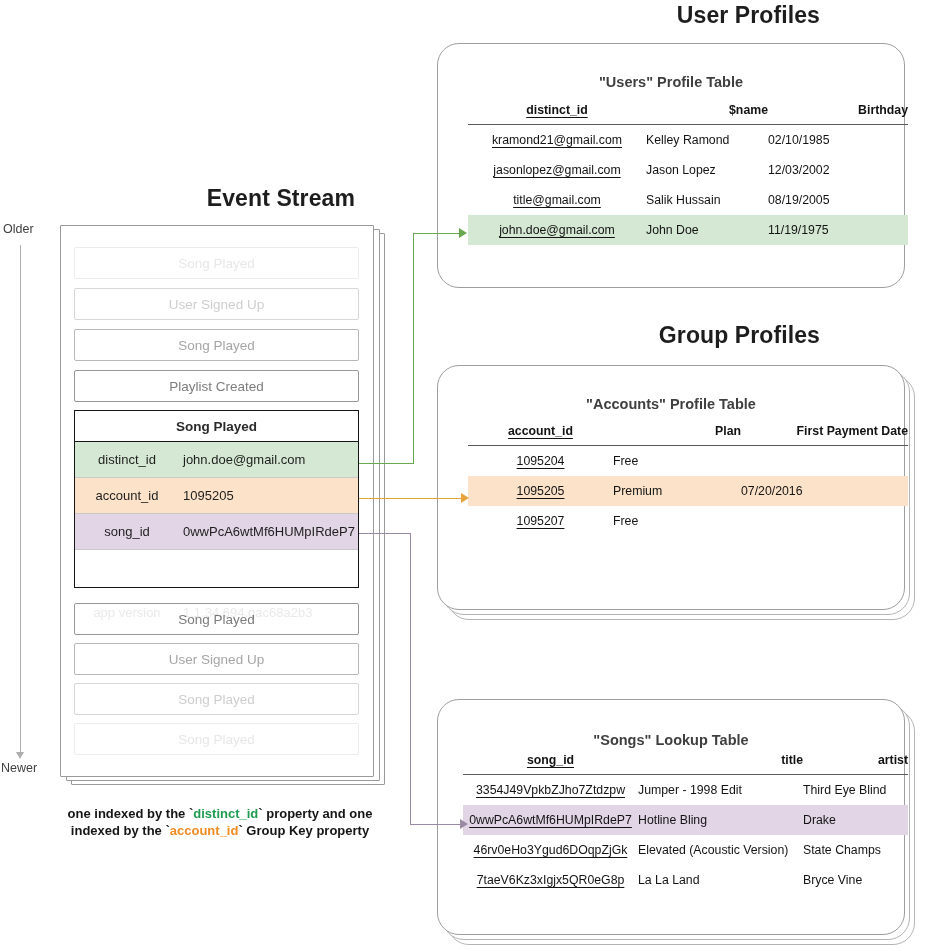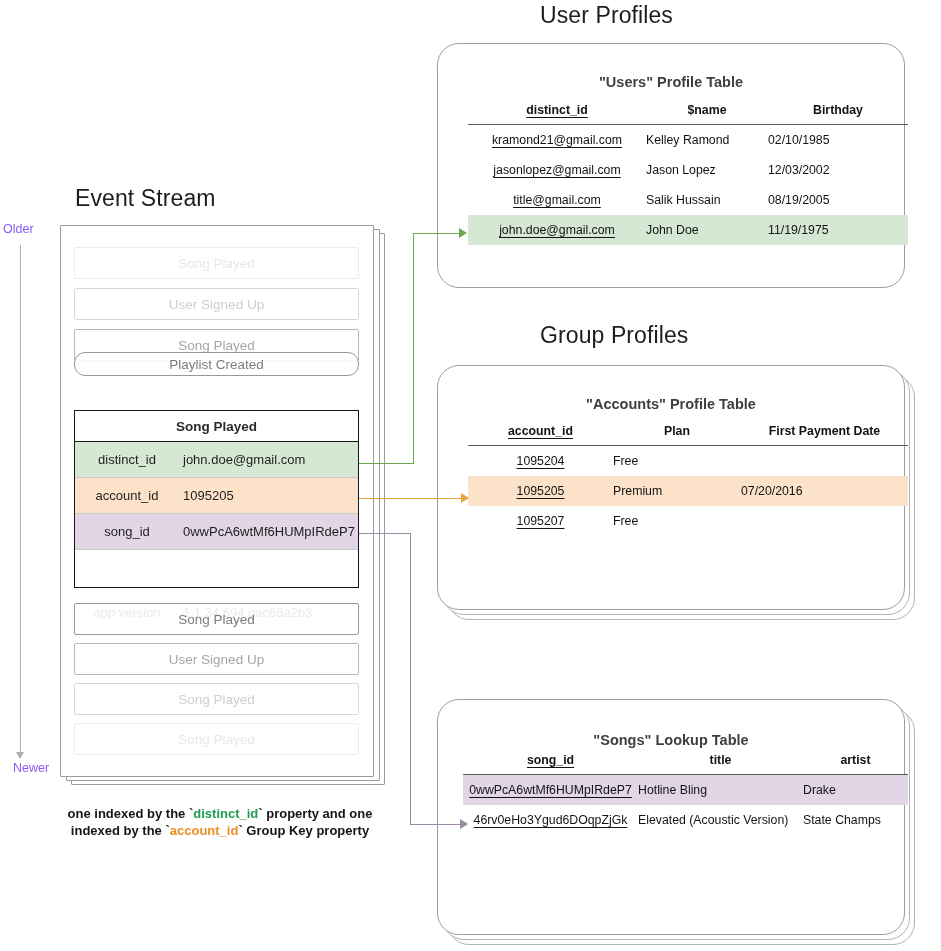--- a/index.html
+++ b/index.html
@@ -17,32 +17,32 @@
     width: 941px;
     height: 951px;
     overflow: hidden;
     background: #ffffff;
   }
 
   
   .section-title {
     position: absolute;
     font-size: 23px;
-    font-weight: 400;
+    font-weight: 700;
     color: #1d1d1d;
-    text-align: left;
+    text-align: right;
     letter-spacing: .1px;
     white-space: nowrap;
   }
 
   
   .axis-label {
     position: absolute;
     font-size: 12.5px;
-    color: #8b5cf6;
+    color: #404040;
     white-space: nowrap;
   }
   .axis-line {
     position: absolute;
     width: 1px;
     background: #aeaeae;
   }
   .axis-arrow {
     position: absolute;
     width: 0; height: 0;
@@ -165,21 +165,21 @@
     position: absolute;
     border-collapse: collapse;
     font-size: 12.3px;
     color: #131313;
   }
   .dtable th {
     font-size: 12.3px;
     font-weight: 700;
     color: #131313;
     padding: 0 0 7px 0;
-    text-align: center;
+    text-align: right;
     vertical-align: bottom;
     white-space: nowrap;
   }
   .dtable th.c-key {
     text-align: center;
     text-decoration: underline;
     text-underline-offset: 2.5px;
   }
   .dtable tbody tr { height: 30px; }
   .dtable td {
@@ -217,30 +217,30 @@
   <div class="section-title" style="left:540px; top:2px; width:280px;">User Profiles</div>
 
   <div class="section-title" style="left:540px; top:322px; width:280px;">Group Profiles</div>
 
   <div class="section-title" style="left:75px; top:185px; width:280px;">Event Stream</div>
 
 
   <div class="axis-label" style="left:3px; top:222px;">Older</div>
   <div class="axis-line" style="left:20px; top:245px; height:508px;"></div>
   <div class="axis-arrow" style="left:16px; top:752px;"></div>
-  <div class="axis-label" style="left:1px; top:761px;padding-left:12px;">Newer</div>
+  <div class="axis-label" style="left:1px; top:761px;">Newer</div>
 
   <div class="stream-stack" style="left:71px; top:233px; width:312px; height:550px;"></div>
   <div class="stream-stack" style="left:66px; top:229px; width:312px; height:550px;"></div>
   <div class="stream-main" style="left:60px; top:225px; width:312px; height:550px;"></div>
 
   <div class="event-card o-18" style="left:74px; top:247px; width:285px; height:32px;">Song Played</div>
   <div class="event-card o-38" style="left:74px; top:288px; width:285px; height:32px;">User Signed Up</div>
   <div class="event-card o-65" style="left:74px; top:329px; width:285px; height:32px;">Song Played</div>
-  <div class="event-card o-90" style="left:74px; top:352px; width:285px; height:24px;border-radius:11px;">Playlist Created</div>
+  <div class="event-card o-90" style="left:74px; top:370px; width:285px; height:32px;">Playlist Created</div>
 
   <div class="event-detail" style="left:74px; top:410px; width:285px; height:178px;">
     <div class="event-detail-header">Song Played</div>
 
     <div class="prop-row bg-green">
       <span class="prop-key">distinct_id</span>
       <span class="prop-val">john.doe@gmail.com</span>
     </div>
 
     <div class="prop-row bg-orange">
@@ -374,30 +374,40 @@
       <tr>
         <th class="c-key">song_id</th>
         <th>title</th>
         <th>artist</th>
       </tr>
       <tr class="head-rule">
         <td colspan="3"></td>
       </tr>
     </thead>
     <tbody>
+      <tr>
+        <td class="c-key">3354J49VpkbZJho7Ztdzpw</td>
+        <td>Jumper - 1998 Edit</td>
+        <td>Third Eye Blind</td>
+      </tr>
       <tr class="hl-purple">
         <td class="c-key">0wwPcA6wtMf6HUMpIRdeP7</td>
         <td>Hotline Bling</td>
         <td>Drake</td>
       </tr>
       <tr>
         <td class="c-key">46rv0eHo3Ygud6DOqpZjGk</td>
         <td>Elevated (Acoustic Version)</td>
         <td>State Champs</td>
       </tr>
+      <tr>
+        <td class="c-key">7taeV6Kz3xIgjx5QR0eG8p</td>
+        <td>La La Land</td>
+        <td>Bryce Vine</td>
+      </tr>
     </tbody>
   </table>
 
   <div class="conn-h" style="left:359px; top:463px; width:55px; border-top-color:#6aa84f;"></div>
   <div class="conn-v" style="left:413px; top:233px; height:231px; border-left-color:#6aa84f;"></div>
   <div class="conn-h" style="left:413px; top:233px; width:48px; border-top-color:#6aa84f;"></div>
   <div class="conn-head" style="left:459px; top:228px; border-left:8px solid #6aa84f;"></div>
 
   <div class="conn-h" style="left:359px; top:498px; width:104px; border-top-color:#e8a33d;"></div>
   <div class="conn-head" style="left:461px; top:493px; border-left:8px solid #e8a33d;"></div>

